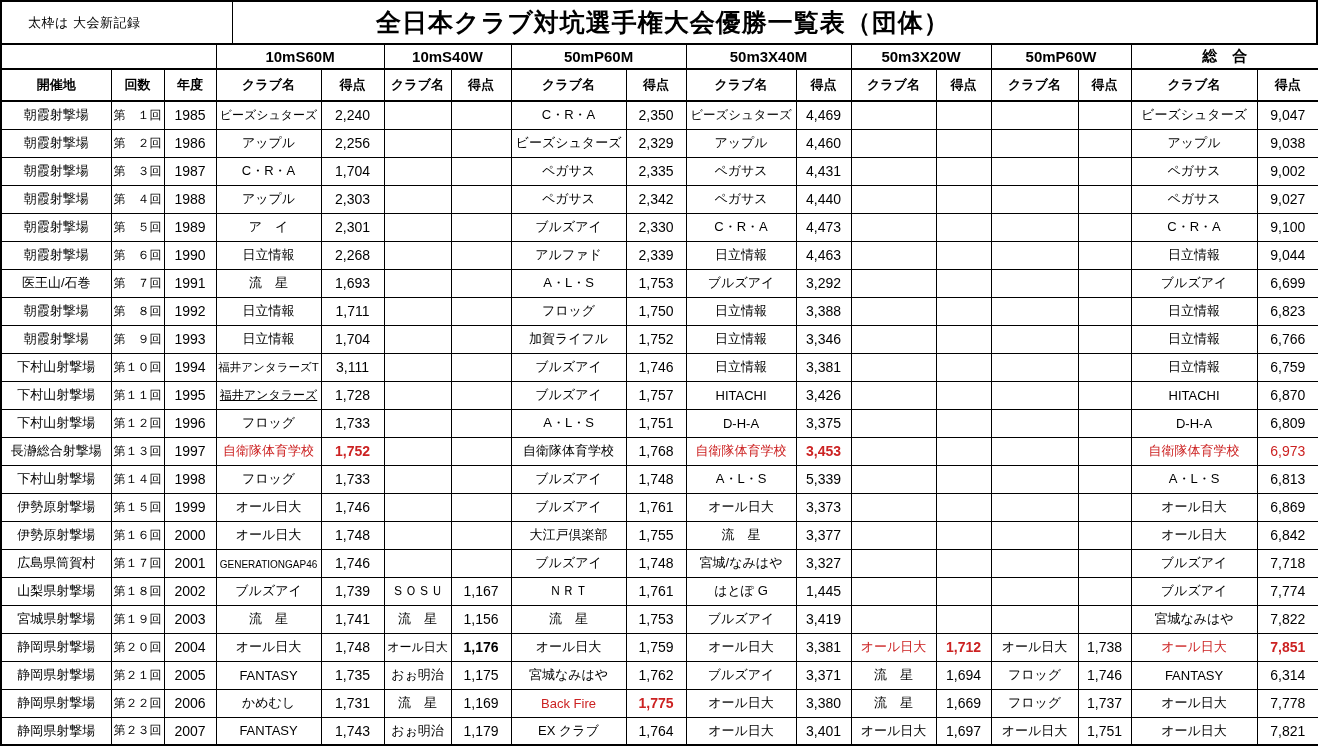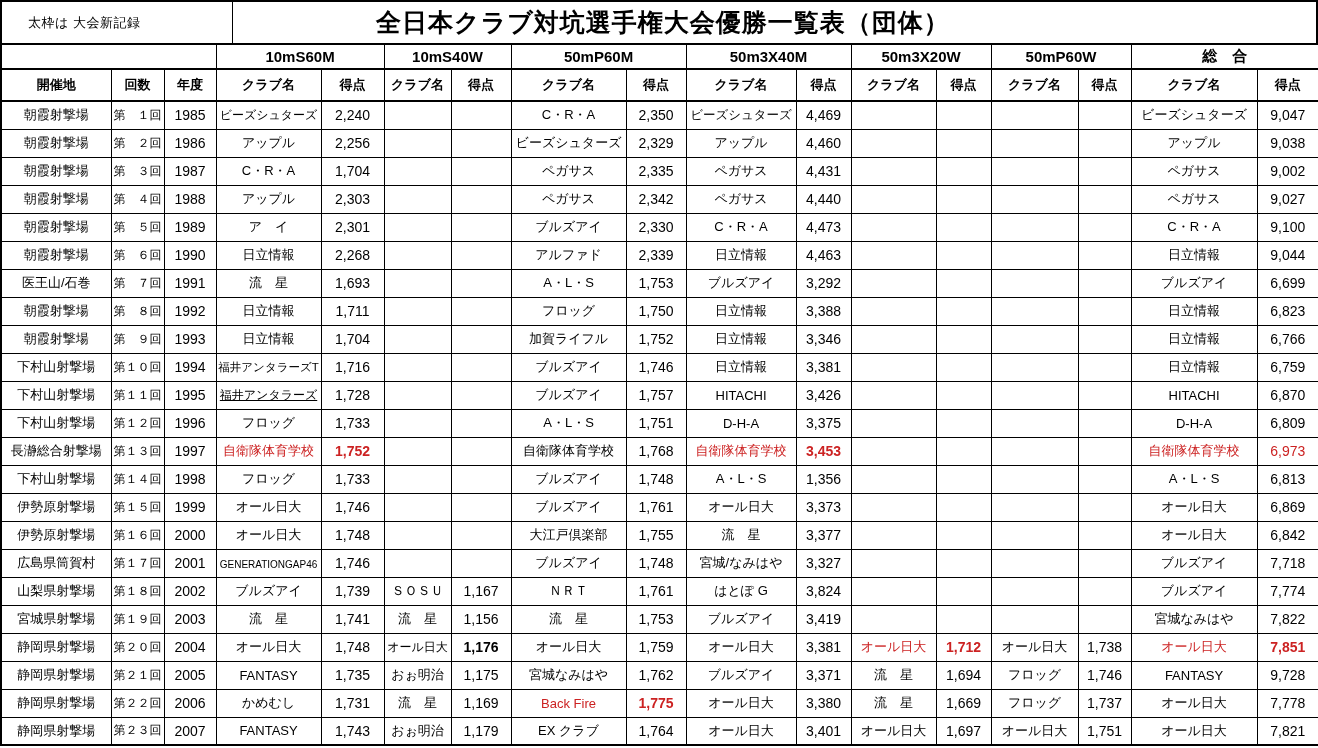--- a/index.html
+++ b/index.html
@@ -270,21 +270,21 @@
           <td class="club gleft"><span class="fit"></span></td>
           <td class="score"></td>
           <td class="club gleft"><span class="fit">日立情報</span></td>
           <td class="score">6,766</td>
         </tr>
         <tr>
           <td class="venue">下村山射撃場</td>
           <td class="round">第１０回</td>
           <td class="year">1994</td>
           <td class="club gleft"><span class="fit" style="font-size: 11.5px;">福井アンタラーズT</span></td>
-          <td class="score">1,716</td>
+          <td class="score">3,111</td>
           <td class="club gleft"><span class="fit"></span></td>
           <td class="score"></td>
           <td class="club gleft"><span class="fit">ブルズアイ</span></td>
           <td class="score">1,746</td>
           <td class="club gleft"><span class="fit">日立情報</span></td>
           <td class="score">3,381</td>
           <td class="club gleft"><span class="fit"></span></td>
           <td class="score"></td>
           <td class="club gleft"><span class="fit"></span></td>
           <td class="score"></td>
@@ -352,21 +352,21 @@
           <td class="venue">下村山射撃場</td>
           <td class="round">第１４回</td>
           <td class="year">1998</td>
           <td class="club gleft"><span class="fit">フロッグ</span></td>
           <td class="score">1,733</td>
           <td class="club gleft"><span class="fit"></span></td>
           <td class="score"></td>
           <td class="club gleft"><span class="fit">ブルズアイ</span></td>
           <td class="score">1,748</td>
           <td class="club gleft"><span class="fit">A・L・S</span></td>
-          <td class="score">1,356</td>
+          <td class="score">5,339</td>
           <td class="club gleft"><span class="fit"></span></td>
           <td class="score"></td>
           <td class="club gleft"><span class="fit"></span></td>
           <td class="score"></td>
           <td class="club gleft"><span class="fit">A・L・S</span></td>
           <td class="score">6,813</td>
         </tr>
         <tr>
           <td class="venue">伊勢原射撃場</td>
           <td class="round">第１５回</td>
@@ -428,21 +428,21 @@
           <td class="venue">山梨県射撃場</td>
           <td class="round">第１８回</td>
           <td class="year">2002</td>
           <td class="club gleft"><span class="fit">ブルズアイ</span></td>
           <td class="score">1,739</td>
           <td class="club gleft"><span class="fit">ＳＯＳＵ</span></td>
           <td class="score">1,167</td>
           <td class="club gleft"><span class="fit">ＮＲＴ</span></td>
           <td class="score">1,761</td>
           <td class="club gleft"><span class="fit">はとぽ G</span></td>
-          <td class="score">3,824</td>
+          <td class="score">1,445</td>
           <td class="club gleft"><span class="fit"></span></td>
           <td class="score"></td>
           <td class="club gleft"><span class="fit"></span></td>
           <td class="score"></td>
           <td class="club gleft"><span class="fit">ブルズアイ</span></td>
           <td class="score">7,774</td>
         </tr>
         <tr>
           <td class="venue">宮城県射撃場</td>
           <td class="round">第１９回</td>
@@ -491,21 +491,21 @@
           <td class="score">1,175</td>
           <td class="club gleft"><span class="fit">宮城なみはや</span></td>
           <td class="score">1,762</td>
           <td class="club gleft"><span class="fit">ブルズアイ</span></td>
           <td class="score">3,371</td>
           <td class="club gleft"><span class="fit">流　星</span></td>
           <td class="score">1,694</td>
           <td class="club gleft"><span class="fit">フロッグ</span></td>
           <td class="score">1,746</td>
           <td class="club gleft"><span class="fit">FANTASY</span></td>
-          <td class="score">9,728</td>
+          <td class="score">6,314</td>
         </tr>
         <tr>
           <td class="venue">静岡県射撃場</td>
           <td class="round">第２２回</td>
           <td class="year">2006</td>
           <td class="club gleft"><span class="fit">かめむし</span></td>
           <td class="score">1,731</td>
           <td class="club gleft"><span class="fit">流　星</span></td>
           <td class="score">1,169</td>
           <td class="club gleft red rec-club"><span class="fit">Back Fire</span></td>

